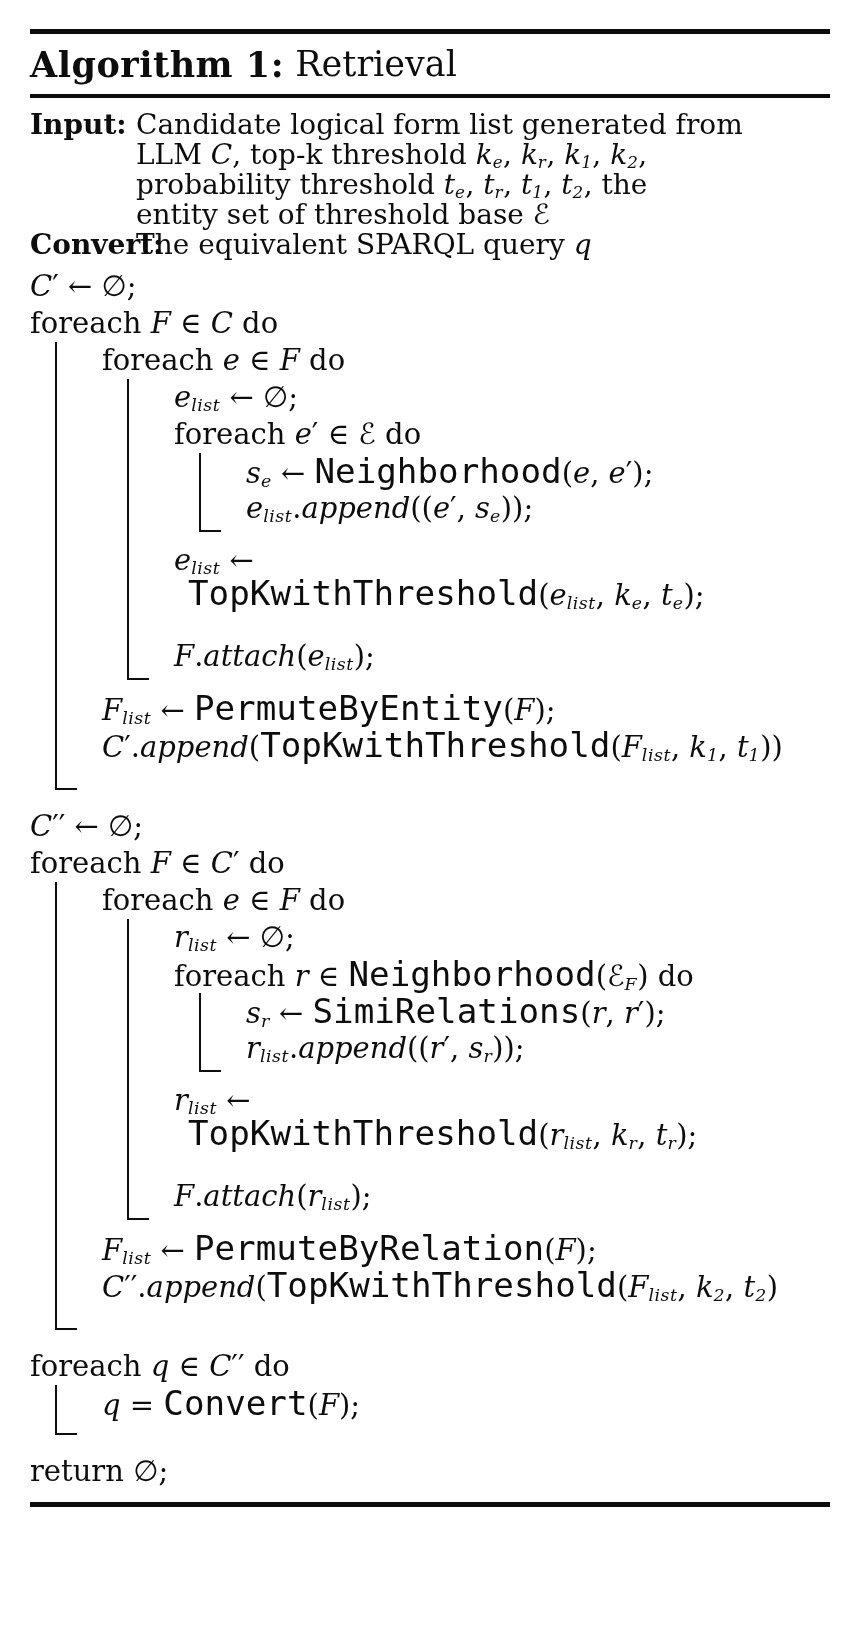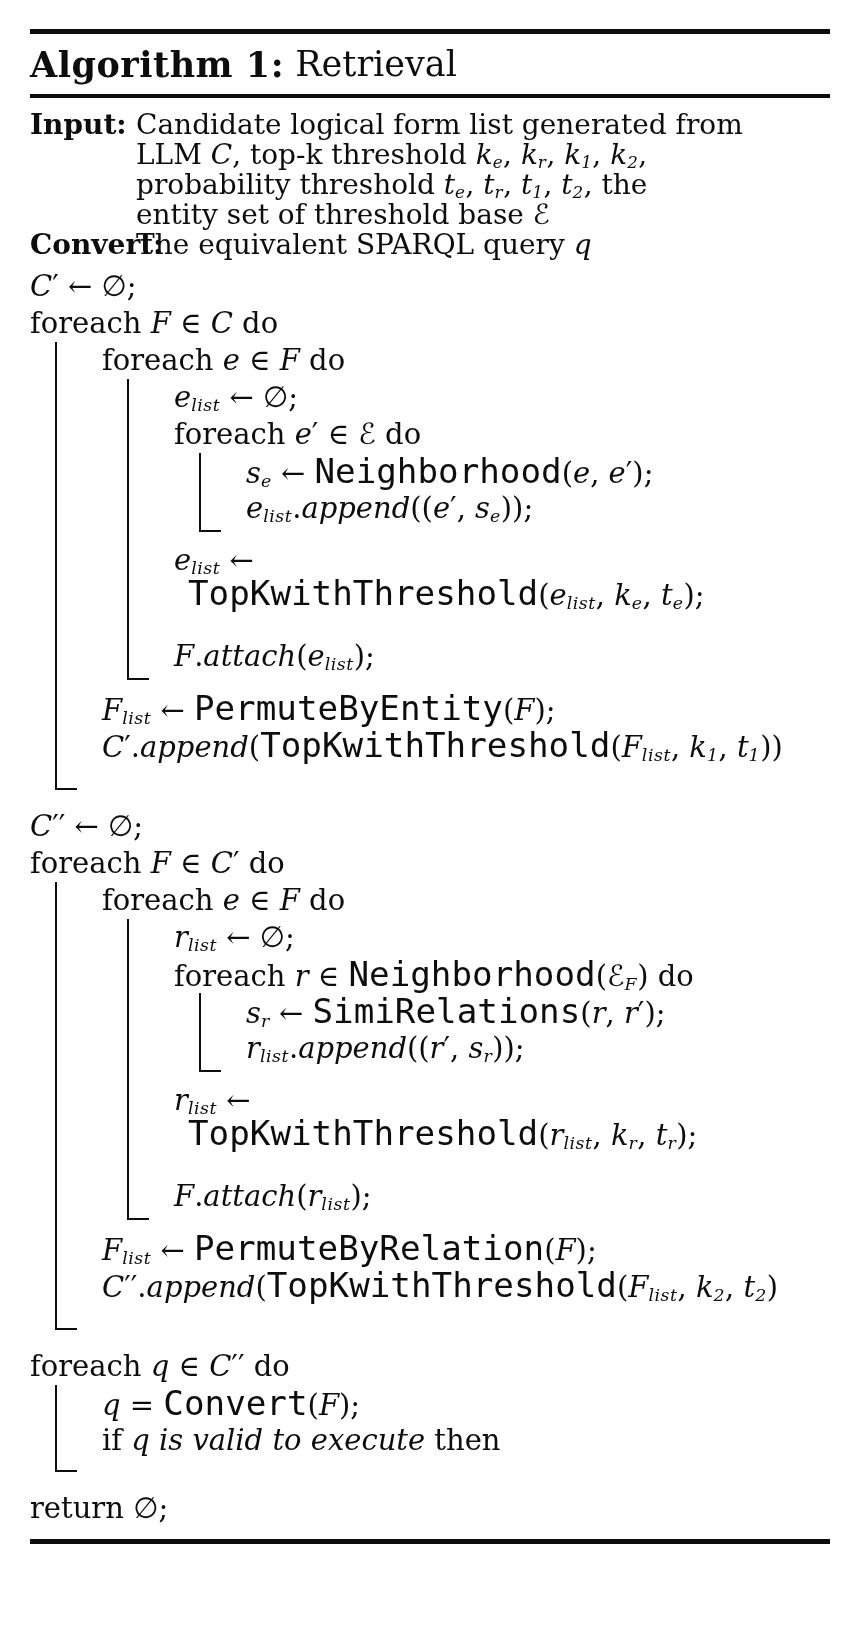--- a/index.html
+++ b/index.html
@@ -134,20 +134,19 @@
           <div class="gap"></div>
           <div class="line"><span class="seg-i">F</span><span class="seg-r">.</span><span class="seg-i">attach</span><span class="seg-r">(</span><span class="seg-i">r</span><span class="seg-sub">list</span><span class="seg-r">);</span></div>
         </div>
         <div class="line"><span class="seg-i">F</span><span class="seg-sub">list</span><span class="seg-r"> ← </span><span class="seg-t">PermuteByRelation</span><span class="seg-r">(</span><span class="seg-i">F</span><span class="seg-r">);</span></div>
         <div class="line"><span class="seg-c">C</span><span class="seg-r">′′.</span><span class="seg-i">append</span><span class="seg-r">(</span><span class="seg-t">TopKwithThreshold</span><span class="seg-r">(</span><span class="seg-i">F</span><span class="seg-sub">list</span><span class="seg-r">, </span><span class="seg-i">k</span><span class="seg-sub">2</span><span class="seg-r">, </span><span class="seg-i">t</span><span class="seg-sub">2</span><span class="seg-r">)</span></div>
       </div>
       <div class="gap sm"></div>
       <div class="line"><span class="seg-b">foreach </span><span class="seg-i">q</span><span class="seg-r"> ∈ </span><span class="seg-c">C</span><span class="seg-r">′′</span><span class="seg-b"> do</span></div>
       <div class="blk pb-md">
         <div class="line"><span class="seg-i">q</span><span class="seg-r"> = </span><span class="seg-t">Convert</span><span class="seg-r">(</span><span class="seg-i">F</span><span class="seg-r">);</span></div>
-        <div class="line"><span class="seg-b">if </span><span class="seg-i">q is valid to execute</span><span class="seg-b"> then</span></div>
       </div>
       <div class="gap sm"></div>
       <div class="line"><span class="seg-b">return </span><span class="seg-r">∅;</span></div>
     </div>
 
   <div class="rule rule-thick rule-bottom"></div>
 </div>
 
 </body></html>

